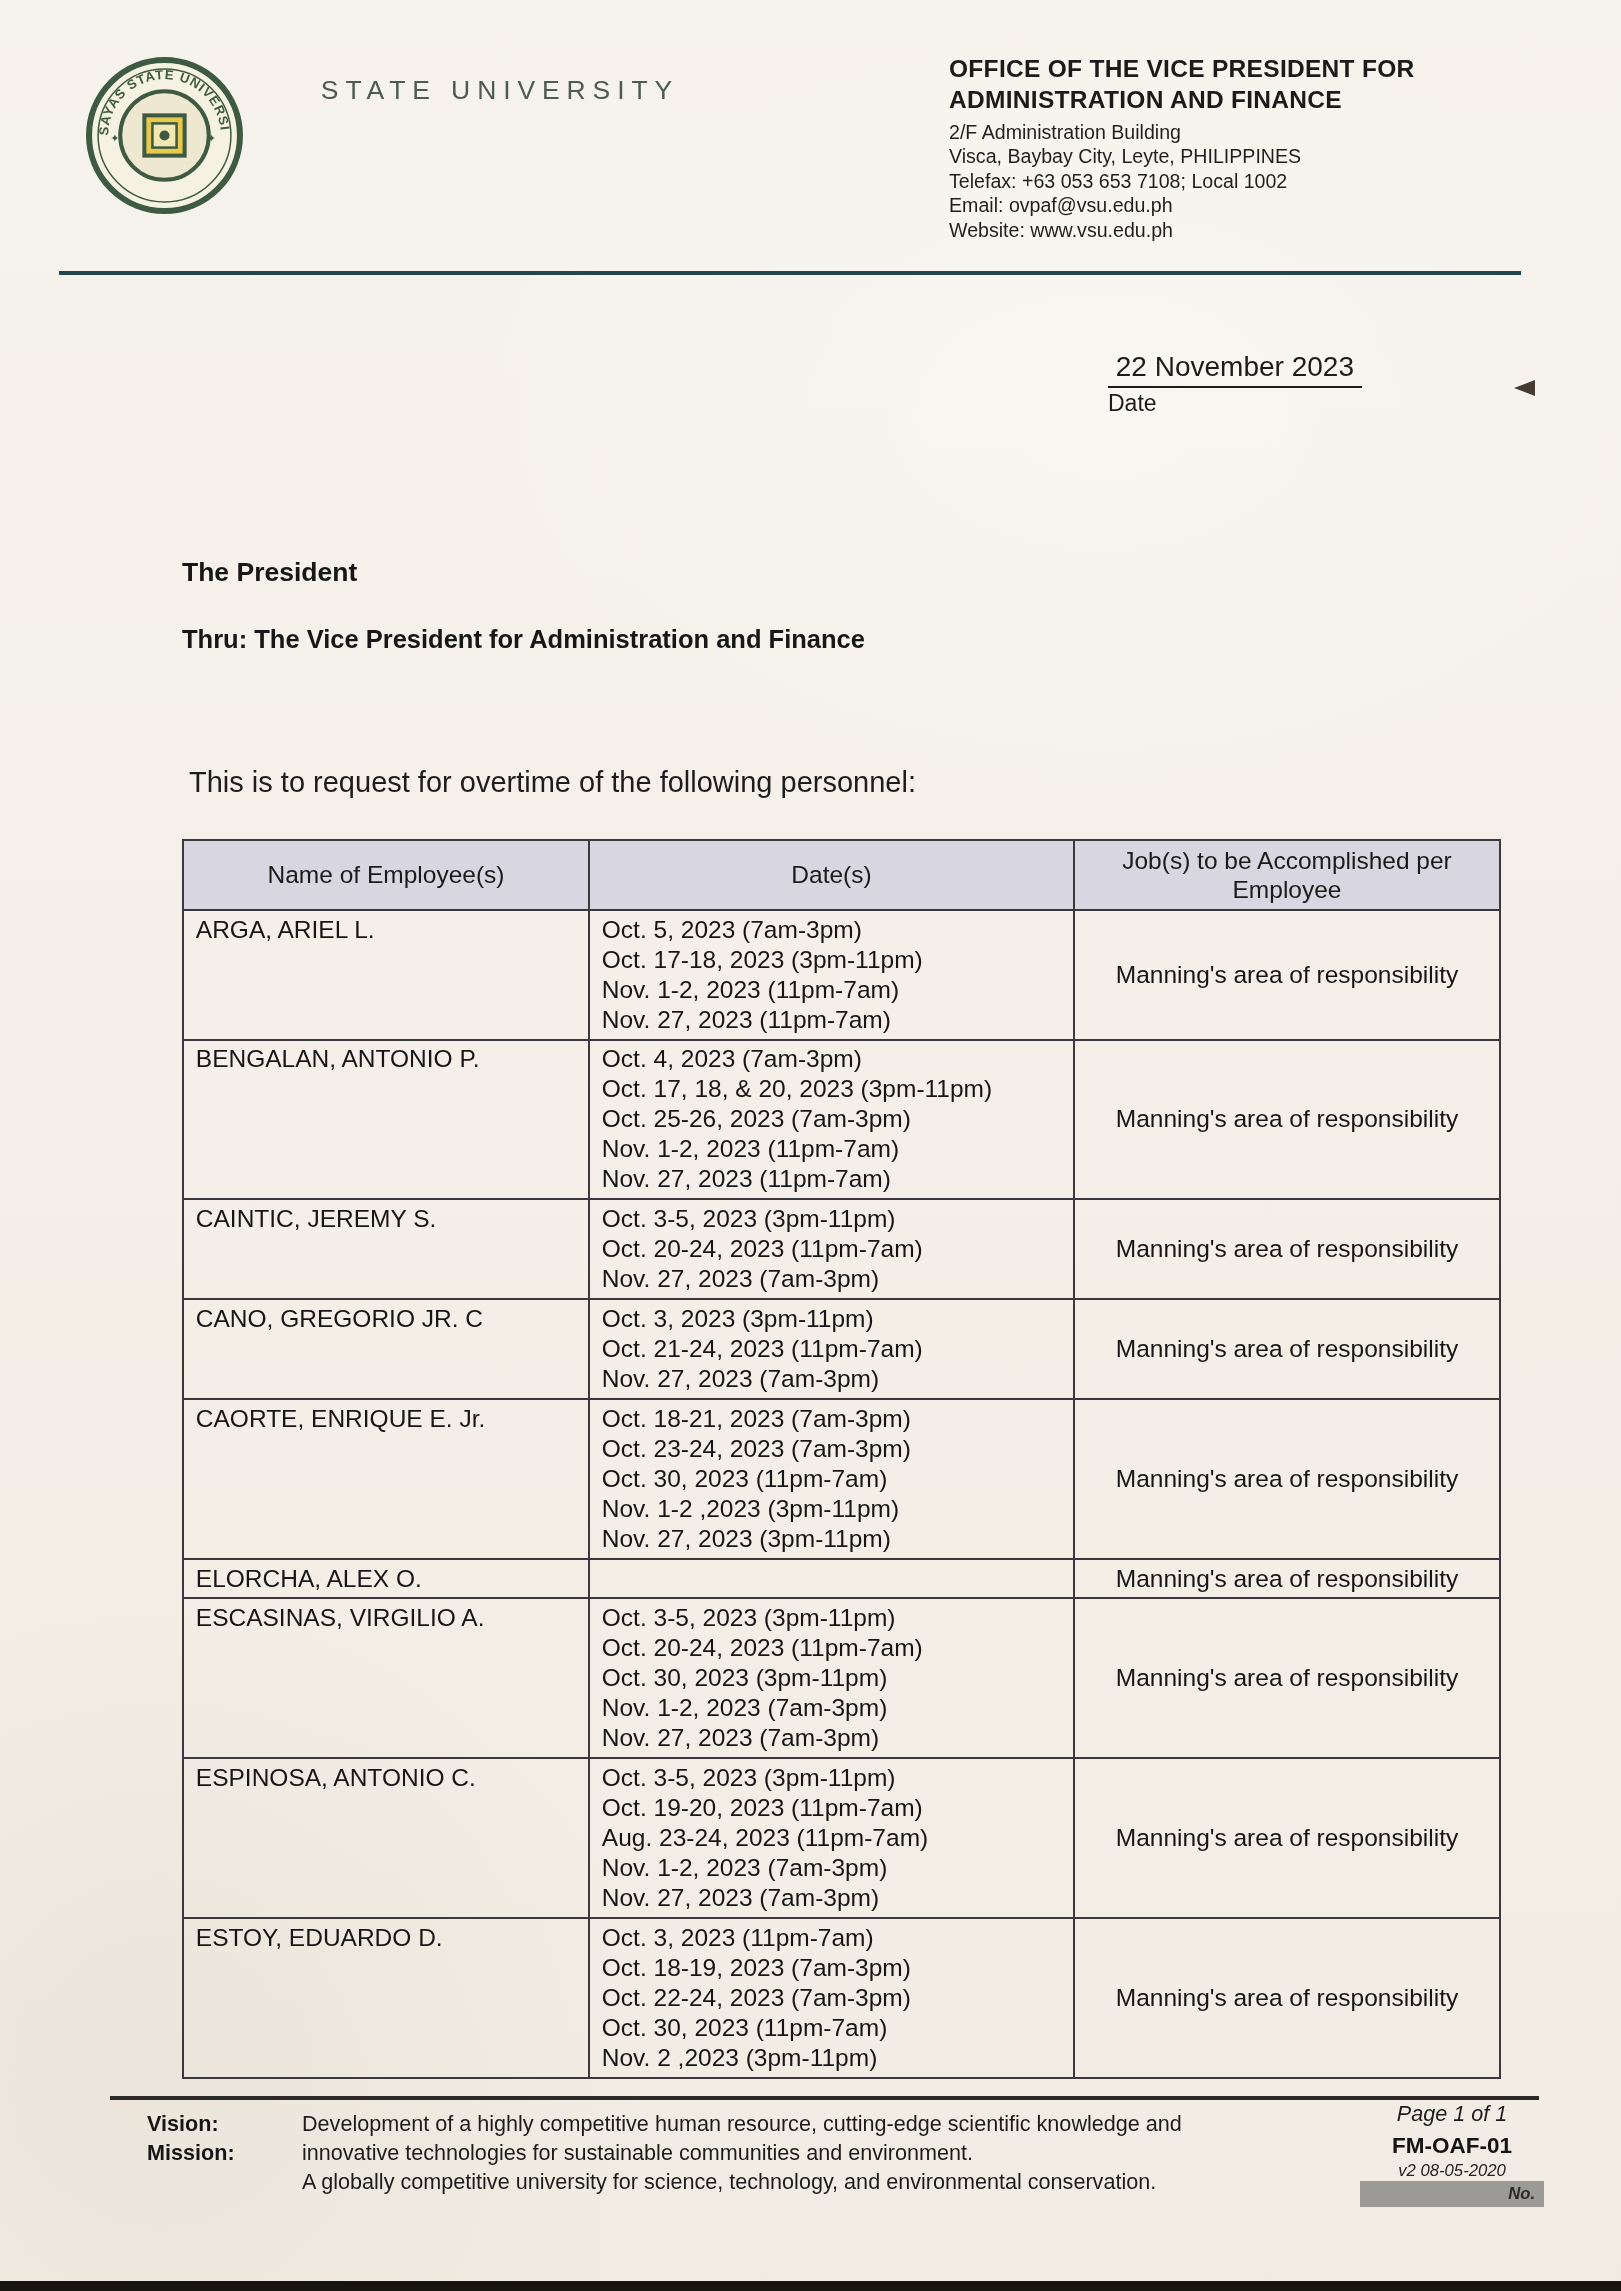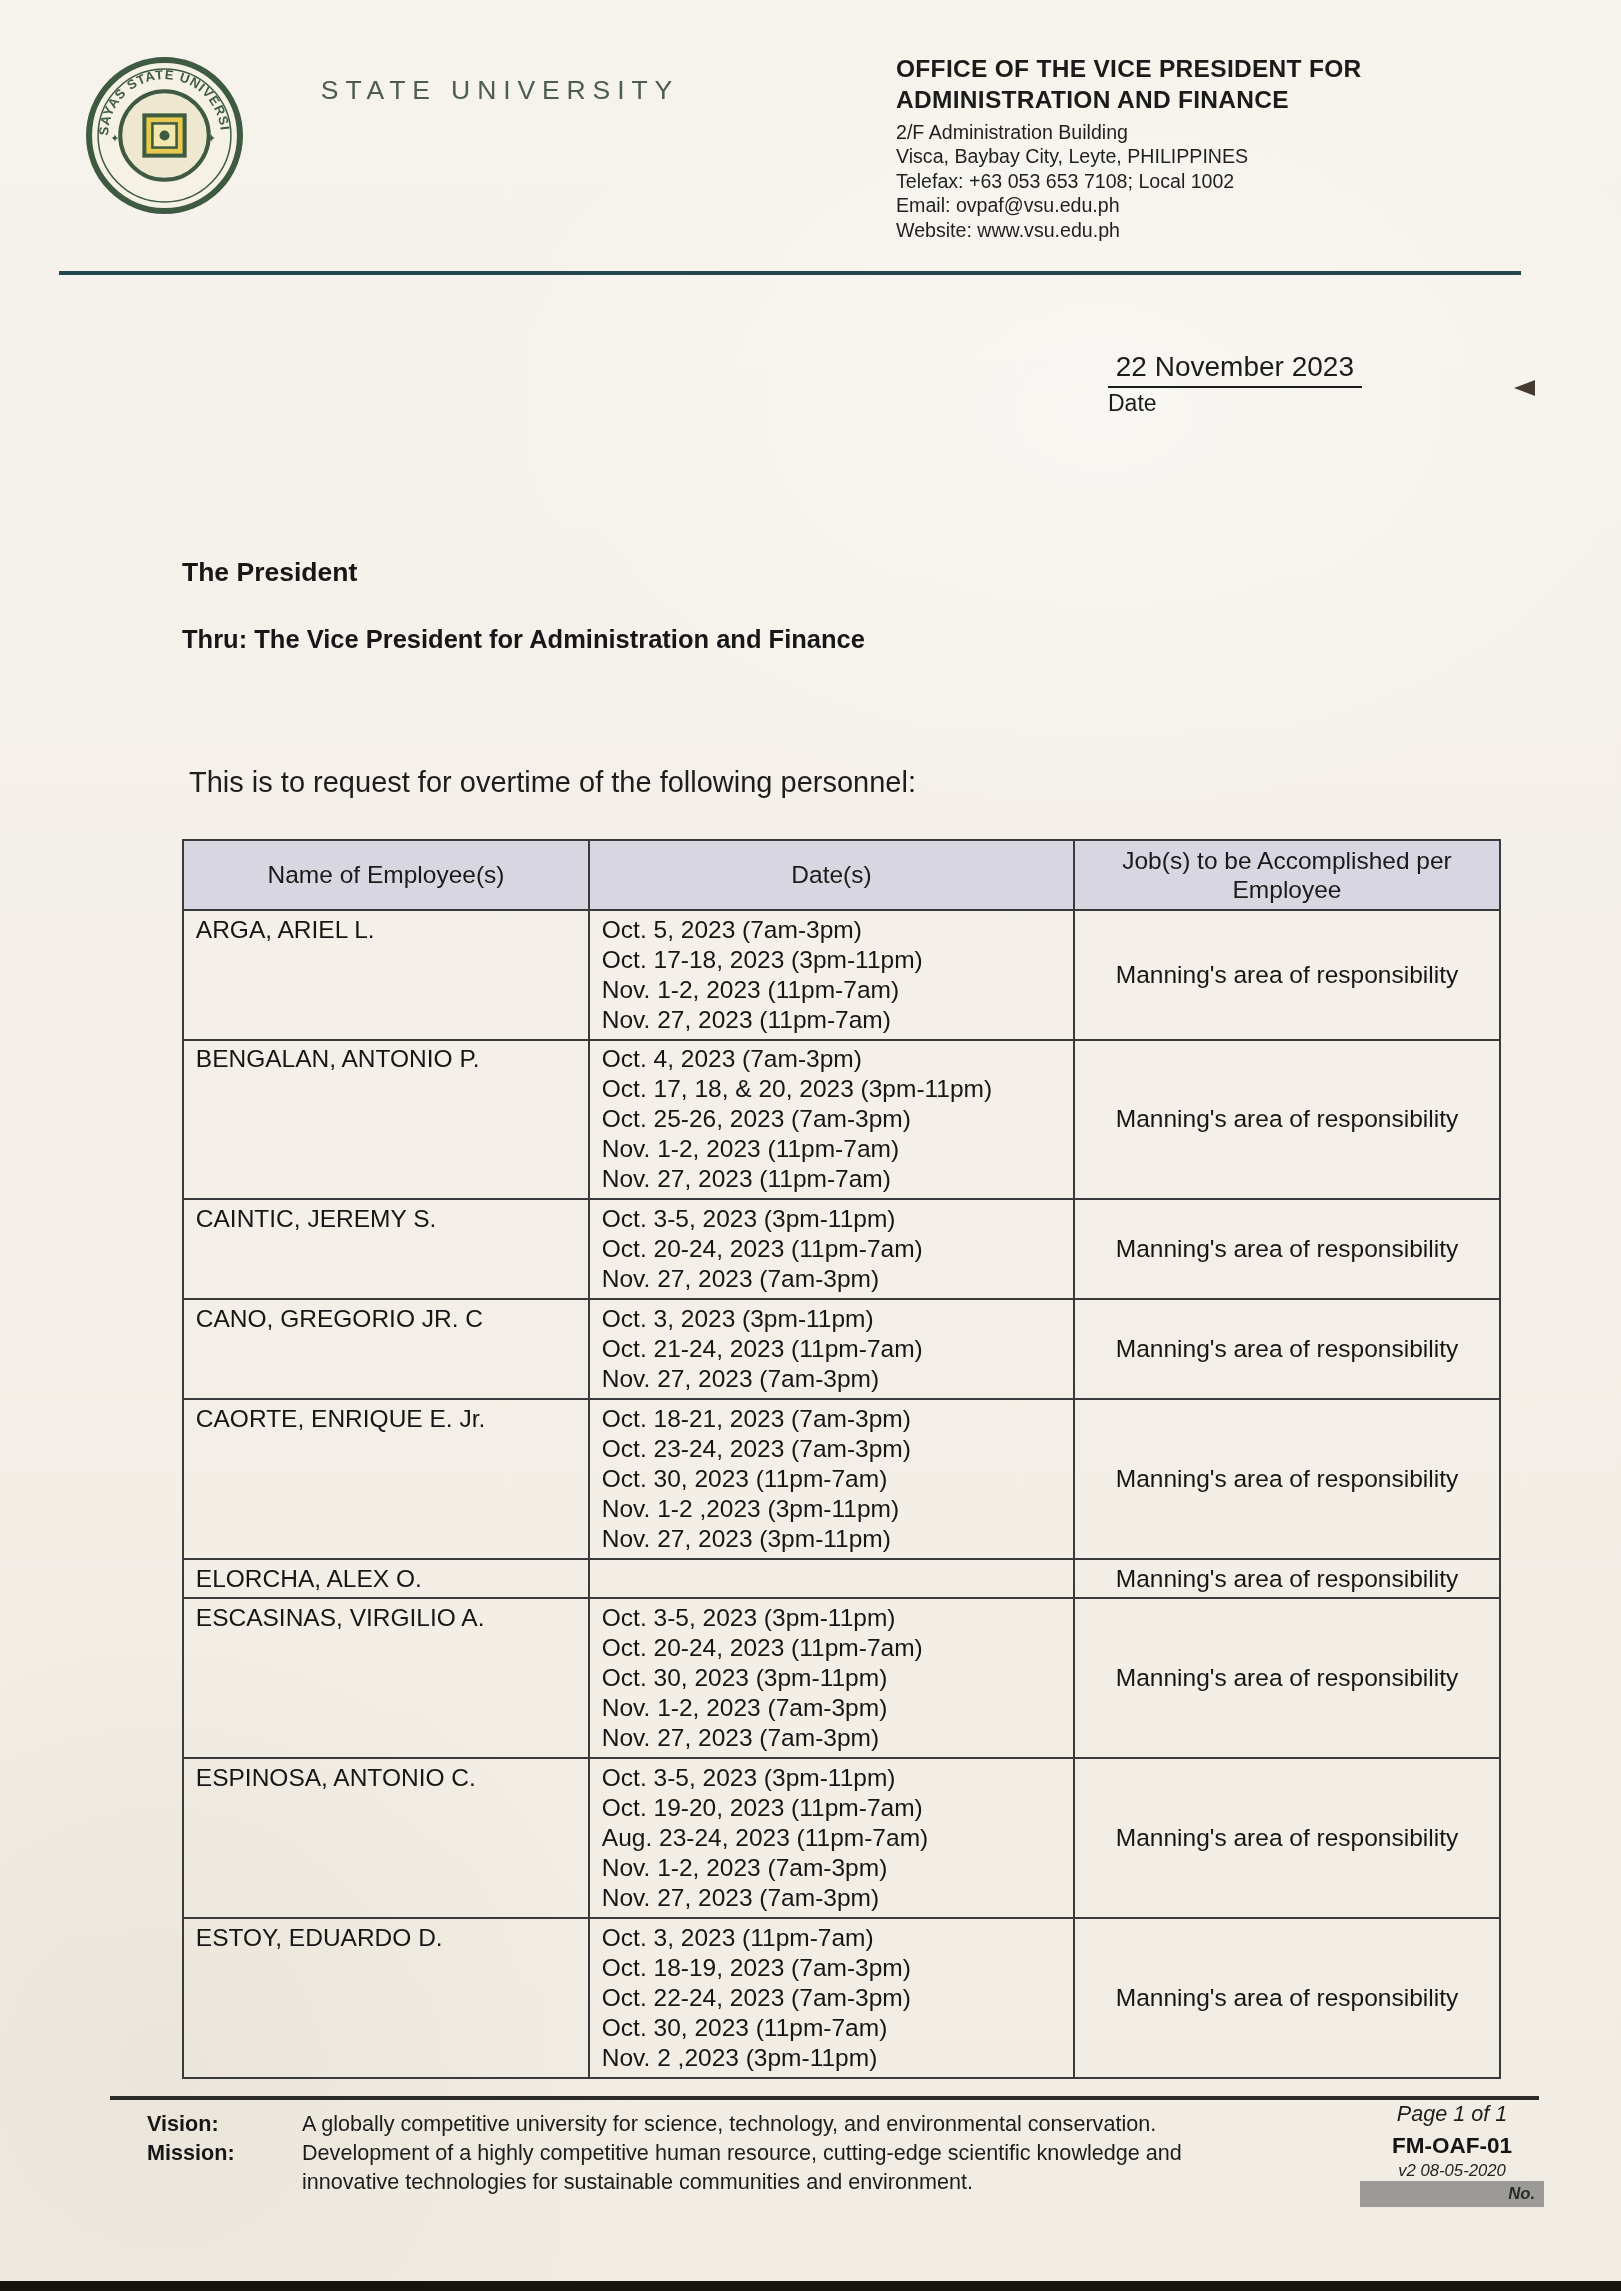--- a/index.html
+++ b/index.html
@@ -24,21 +24,21 @@
   .wordmark { position:absolute; left:294px; top:65px; width:412px; }
   .wm-name {
     font-size:74px; font-weight:bold; letter-spacing:4.9px;
     color:var(--brand-green, #4d5c50); line-height:1; white-space:nowrap;
   }
   .wm-sub {
     font-size:26.5px; letter-spacing:6.9px; margin-top:9.8px; text-align:center;
     color:var(--brand-green, #4d5c50); white-space:nowrap;
   }
 
-  .office-block { position:absolute; left:896px; top:53px; width:588px; }
+  .office-block { position:absolute; left:949px; top:53px; width:588px; }
   .office-title { font-size:24.5px; font-weight:bold; line-height:31px; color:#1b1b1b; letter-spacing:0.3px; }
   .office-addr  { font-size:19.6px; line-height:24.5px; color:#1f1f1f; }
   .office-addr.first { margin-top:4.9px; }
 
   .header-rule {
     position:absolute; left:59px; top:271px; width:1462px; height:3.9px;
     background:var(--header-rule, #23454e);
   }
 
   
@@ -253,22 +253,22 @@
       </tbody>
   </table>
 
   <div class="footer-rule"></div>
 
   <div class="vm-labels">
     <div>Vision:</div>
     <div>Mission:</div>
   </div>
   <div class="vm-text">
+    <div>Development of a highly competitive human resource, cutting-edge scientific knowledge and innovative technologies for sustainable communities and environment.</div>
     <div>A globally competitive university for science, technology, and environmental conservation.</div>
-    <div>Development of a highly competitive human resource, cutting-edge scientific knowledge and innovative technologies for sustainable communities and environment.</div>
   </div>
 
   <div class="footer-right">
     <div class="page-num">Page 1 of 1</div>
     <div class="form-code">FM-OAF-01</div>
     <div class="form-ver">v2 08-05-2020</div>
     <div class="no-box">No.</div>
   </div>
 
   <div class="scan-edge"></div>

